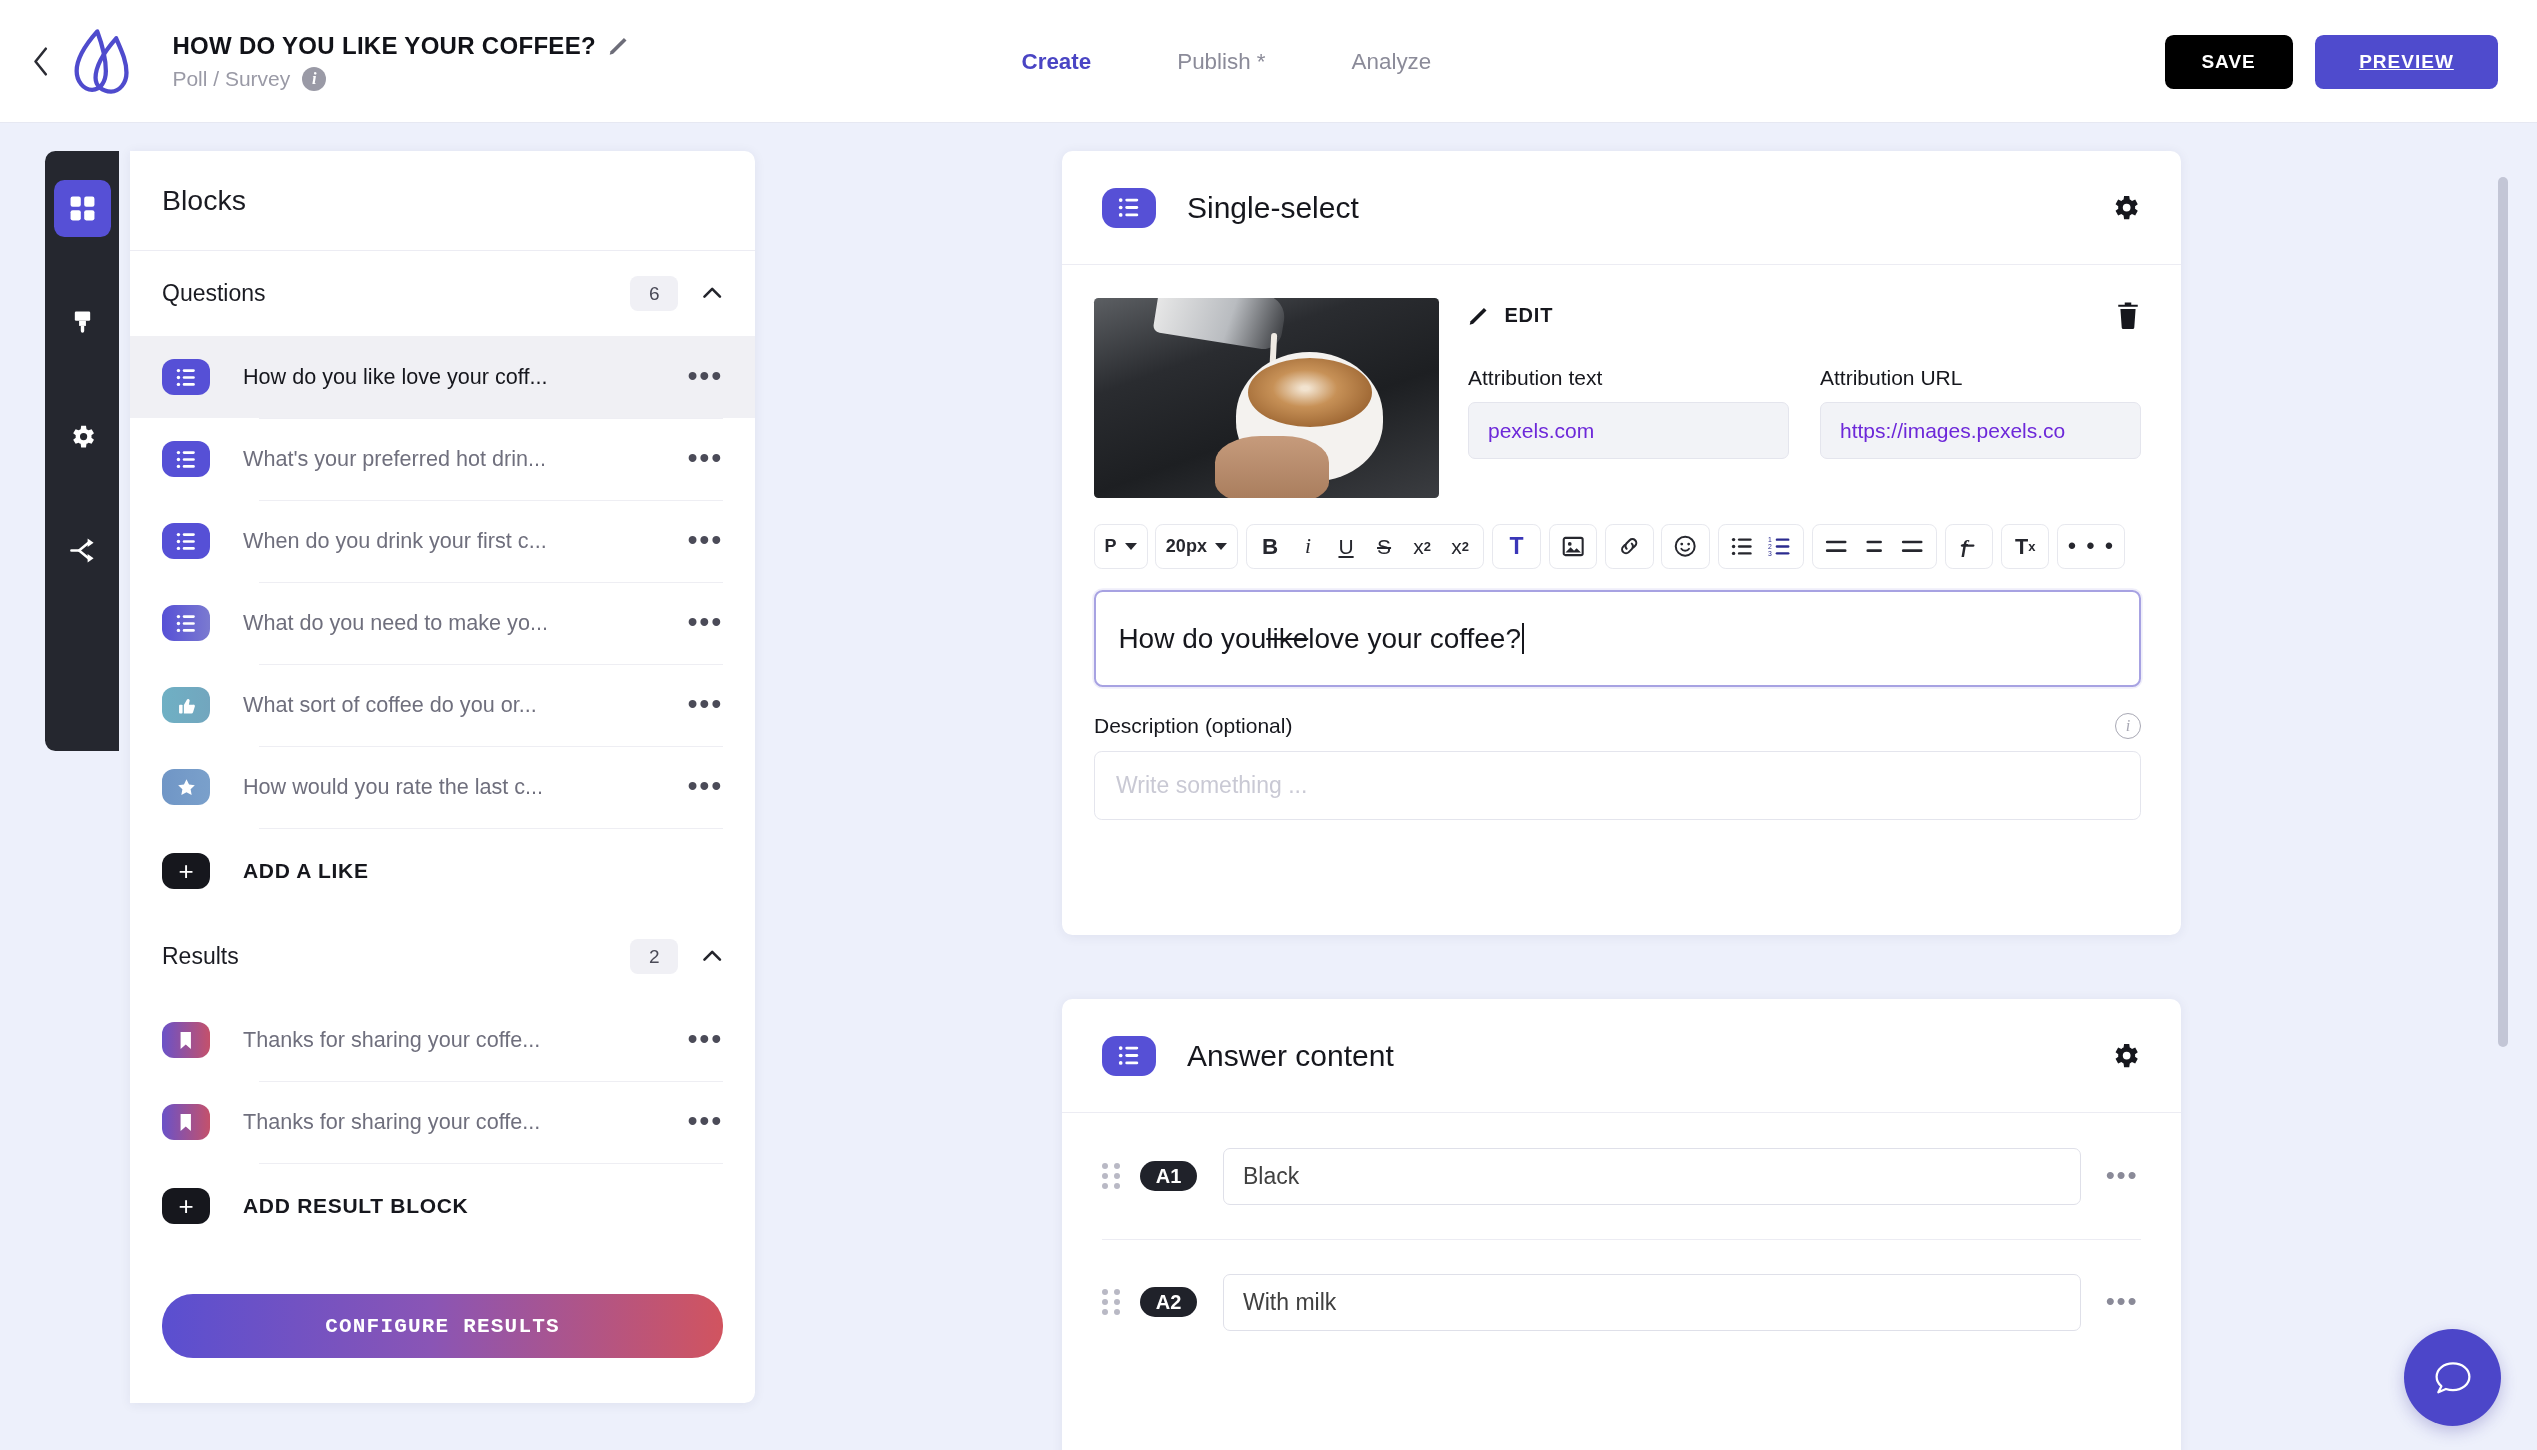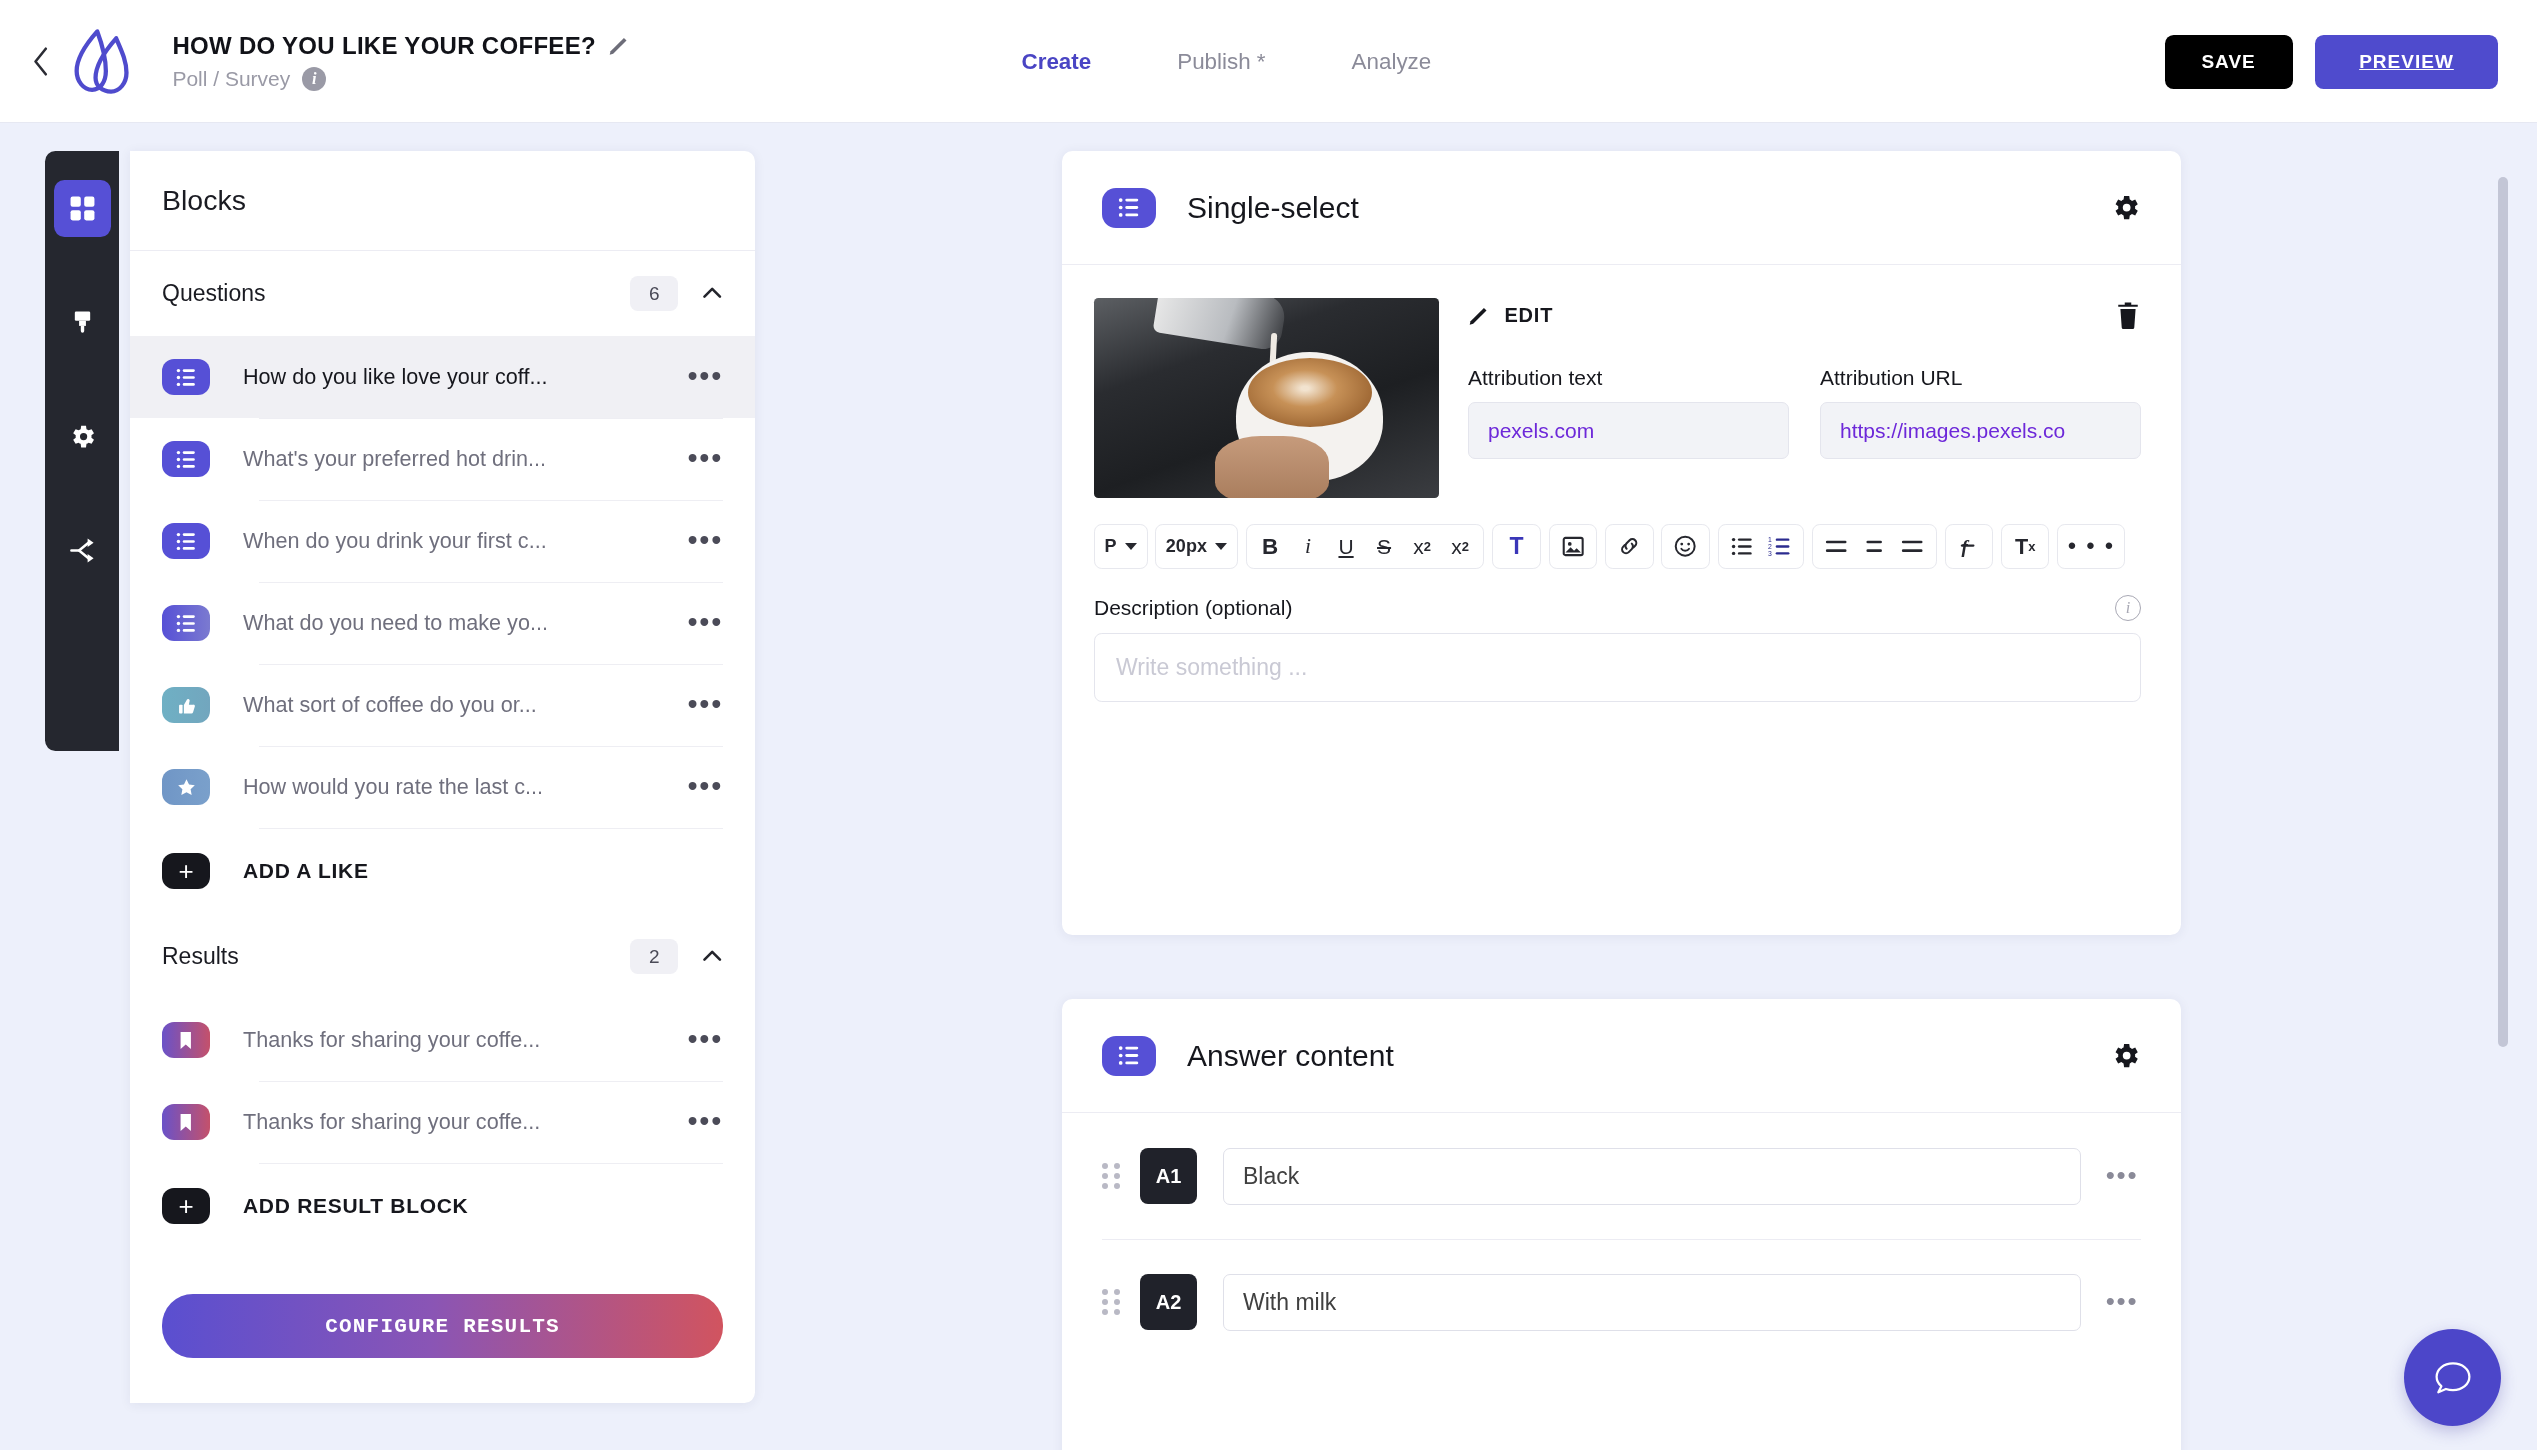--- a/index.html
+++ b/index.html
@@ -310,21 +310,21 @@
     content: ""; position: absolute; top: 0; left: 40px; right: 40px;
     height: 0.9px; background: #ececf3;
   }
   .grip {
     width: 19px; height: 28px; cursor: grab; flex: 0 0 auto;
     display: grid; grid-template-columns: 1fr 1fr; gap: 4.3px 5.2px;
     align-content: center;
   }
   .grip i { width: 6px; height: 6px; border-radius: 50%; background: #b9b9c5; display:block; }
   .ans-tag {
-    margin-left: 19px; width: 57px; height: 56px; border-radius: 8px;
+    margin-left: 19px; width: 57px; height: 30px; border-radius: 16px;
     background: #20222a; color: #fff; font-size: 20px; font-weight: bold;
     display: flex; align-items: center; justify-content: center; flex: 0 0 auto;
   }
   .ans-input {
     margin-left: 26px; flex: 1 1 auto; height: 57px;
     border: 0.9px solid #dfe0e9; border-radius: 7px;
     padding: 0 19px; font-size: 23px; color: #404040;
     background: #fff; font-family: "Liberation Sans", sans-serif;
     resize: none; overflow: hidden; line-height: 55px;
   }
@@ -740,20 +740,26 @@
           <span style="font-size:21.6px;font-weight:bold">T</span>
             <sub style="font-size:13px;font-weight:bold">x</sub>
         </div>
       </div>
       <div class="tb-group">
         <div class="tb-btn tb-dots">• • •</div>
       </div>
     </div>
 
     
+    <div class="q-input">
+      <span>How do you </span>
+        <span class="strike-word">like</span>
+        <span> love your coffee?</span>
+        <span class="caret-bar"></span>
+    </div>
 
     <div class="desc-label-row">
       <span class="desc-label">Description (optional)</span>
       <span class="info-ring">i</span>
     </div>
     <input class="desc-input" placeholder="Write something ..." style="">
   </div>
 </div>
 
 <div class="card" id="card-answer">

